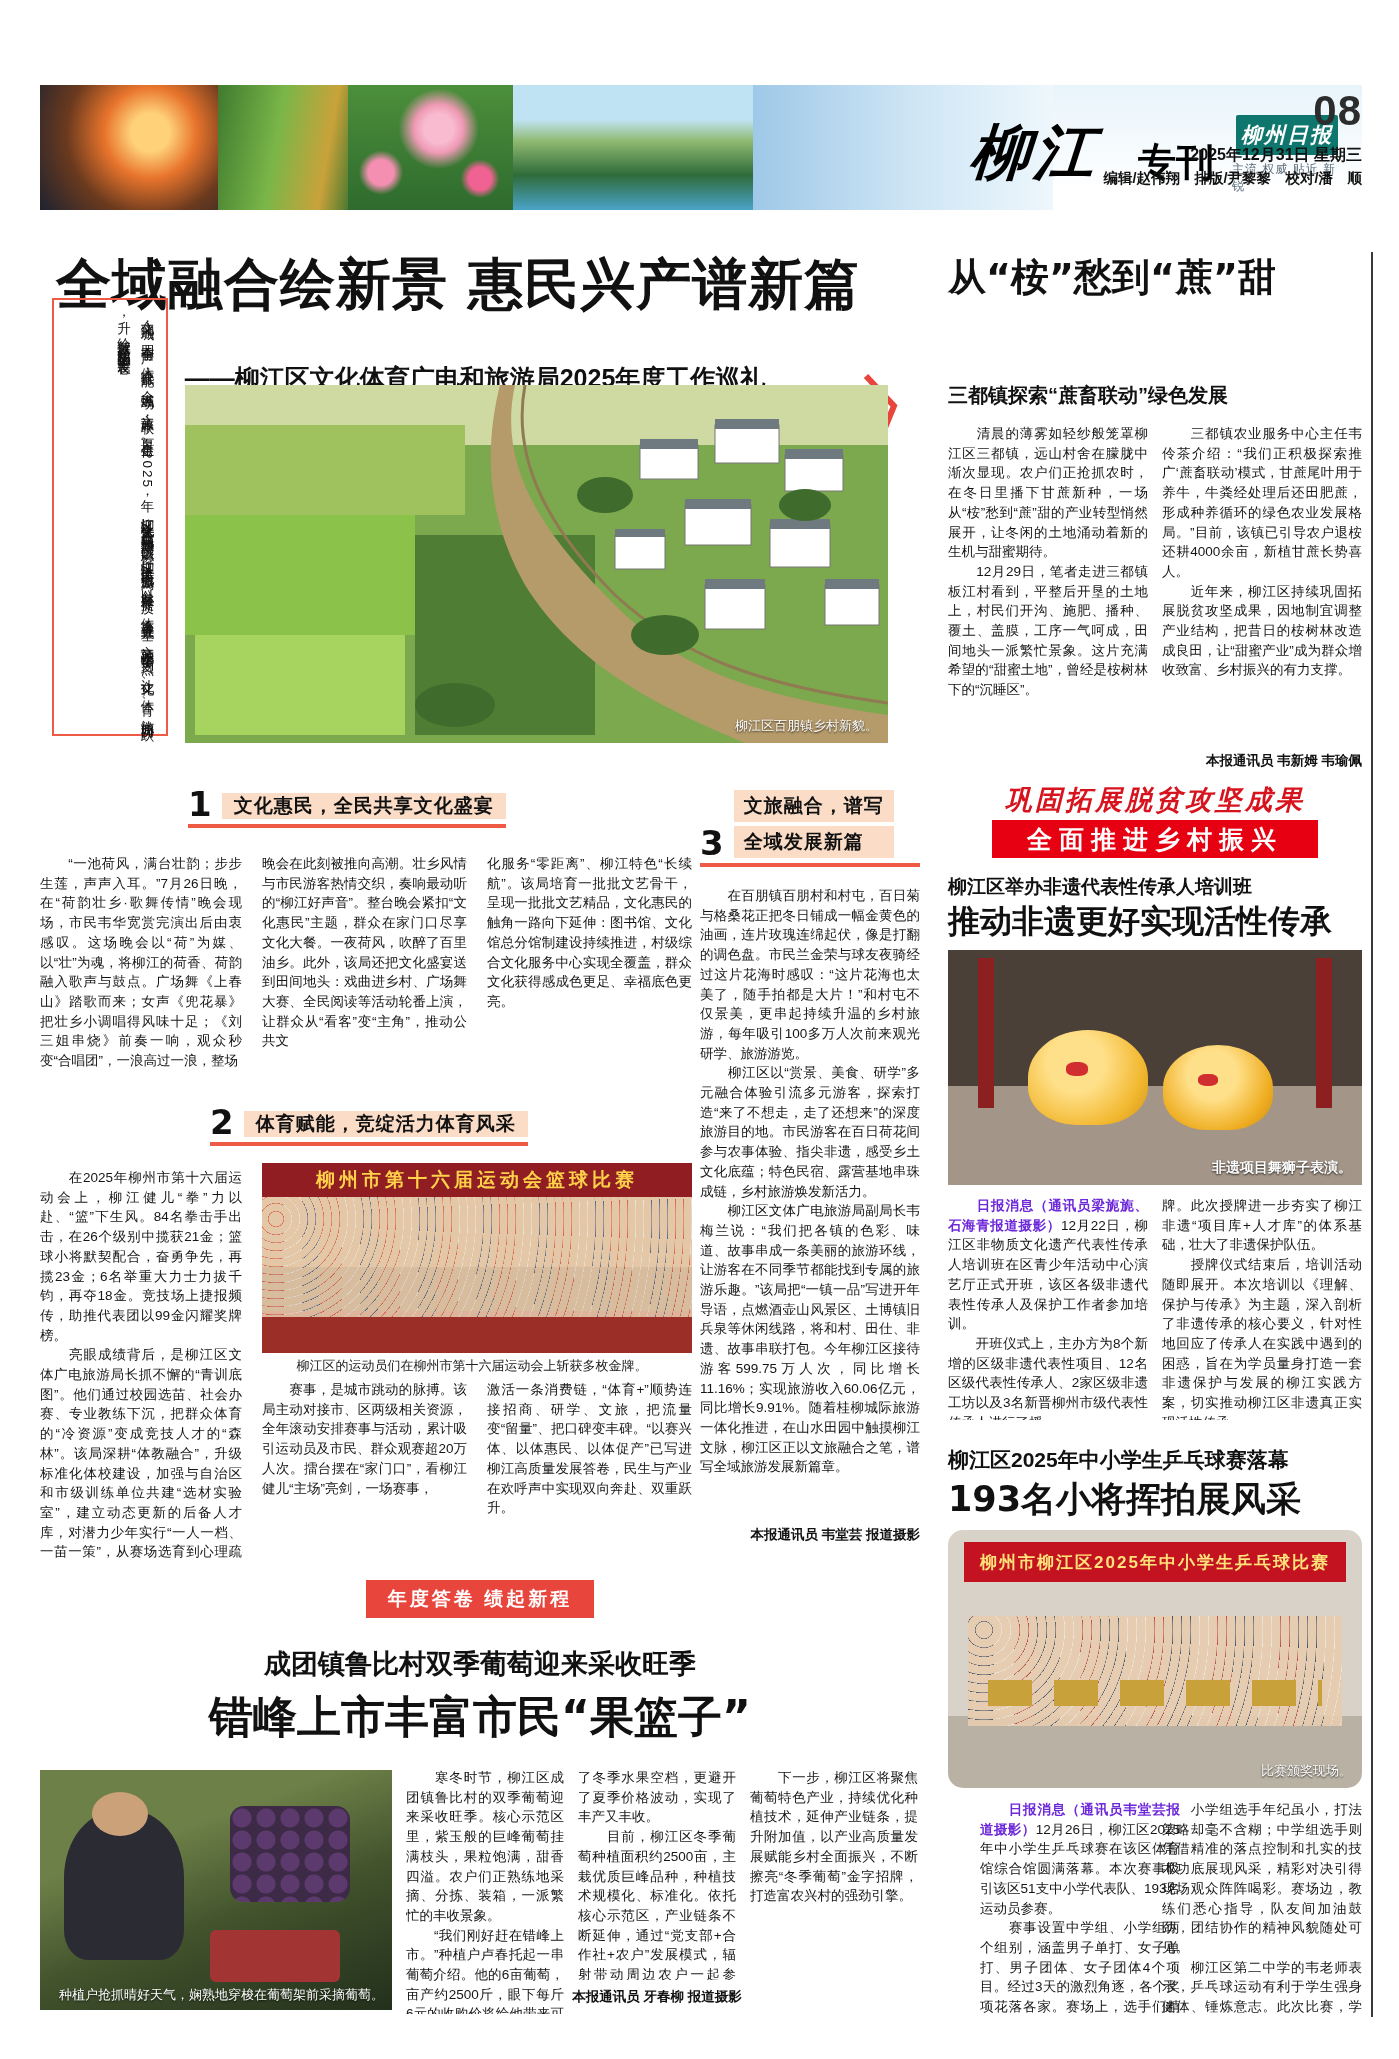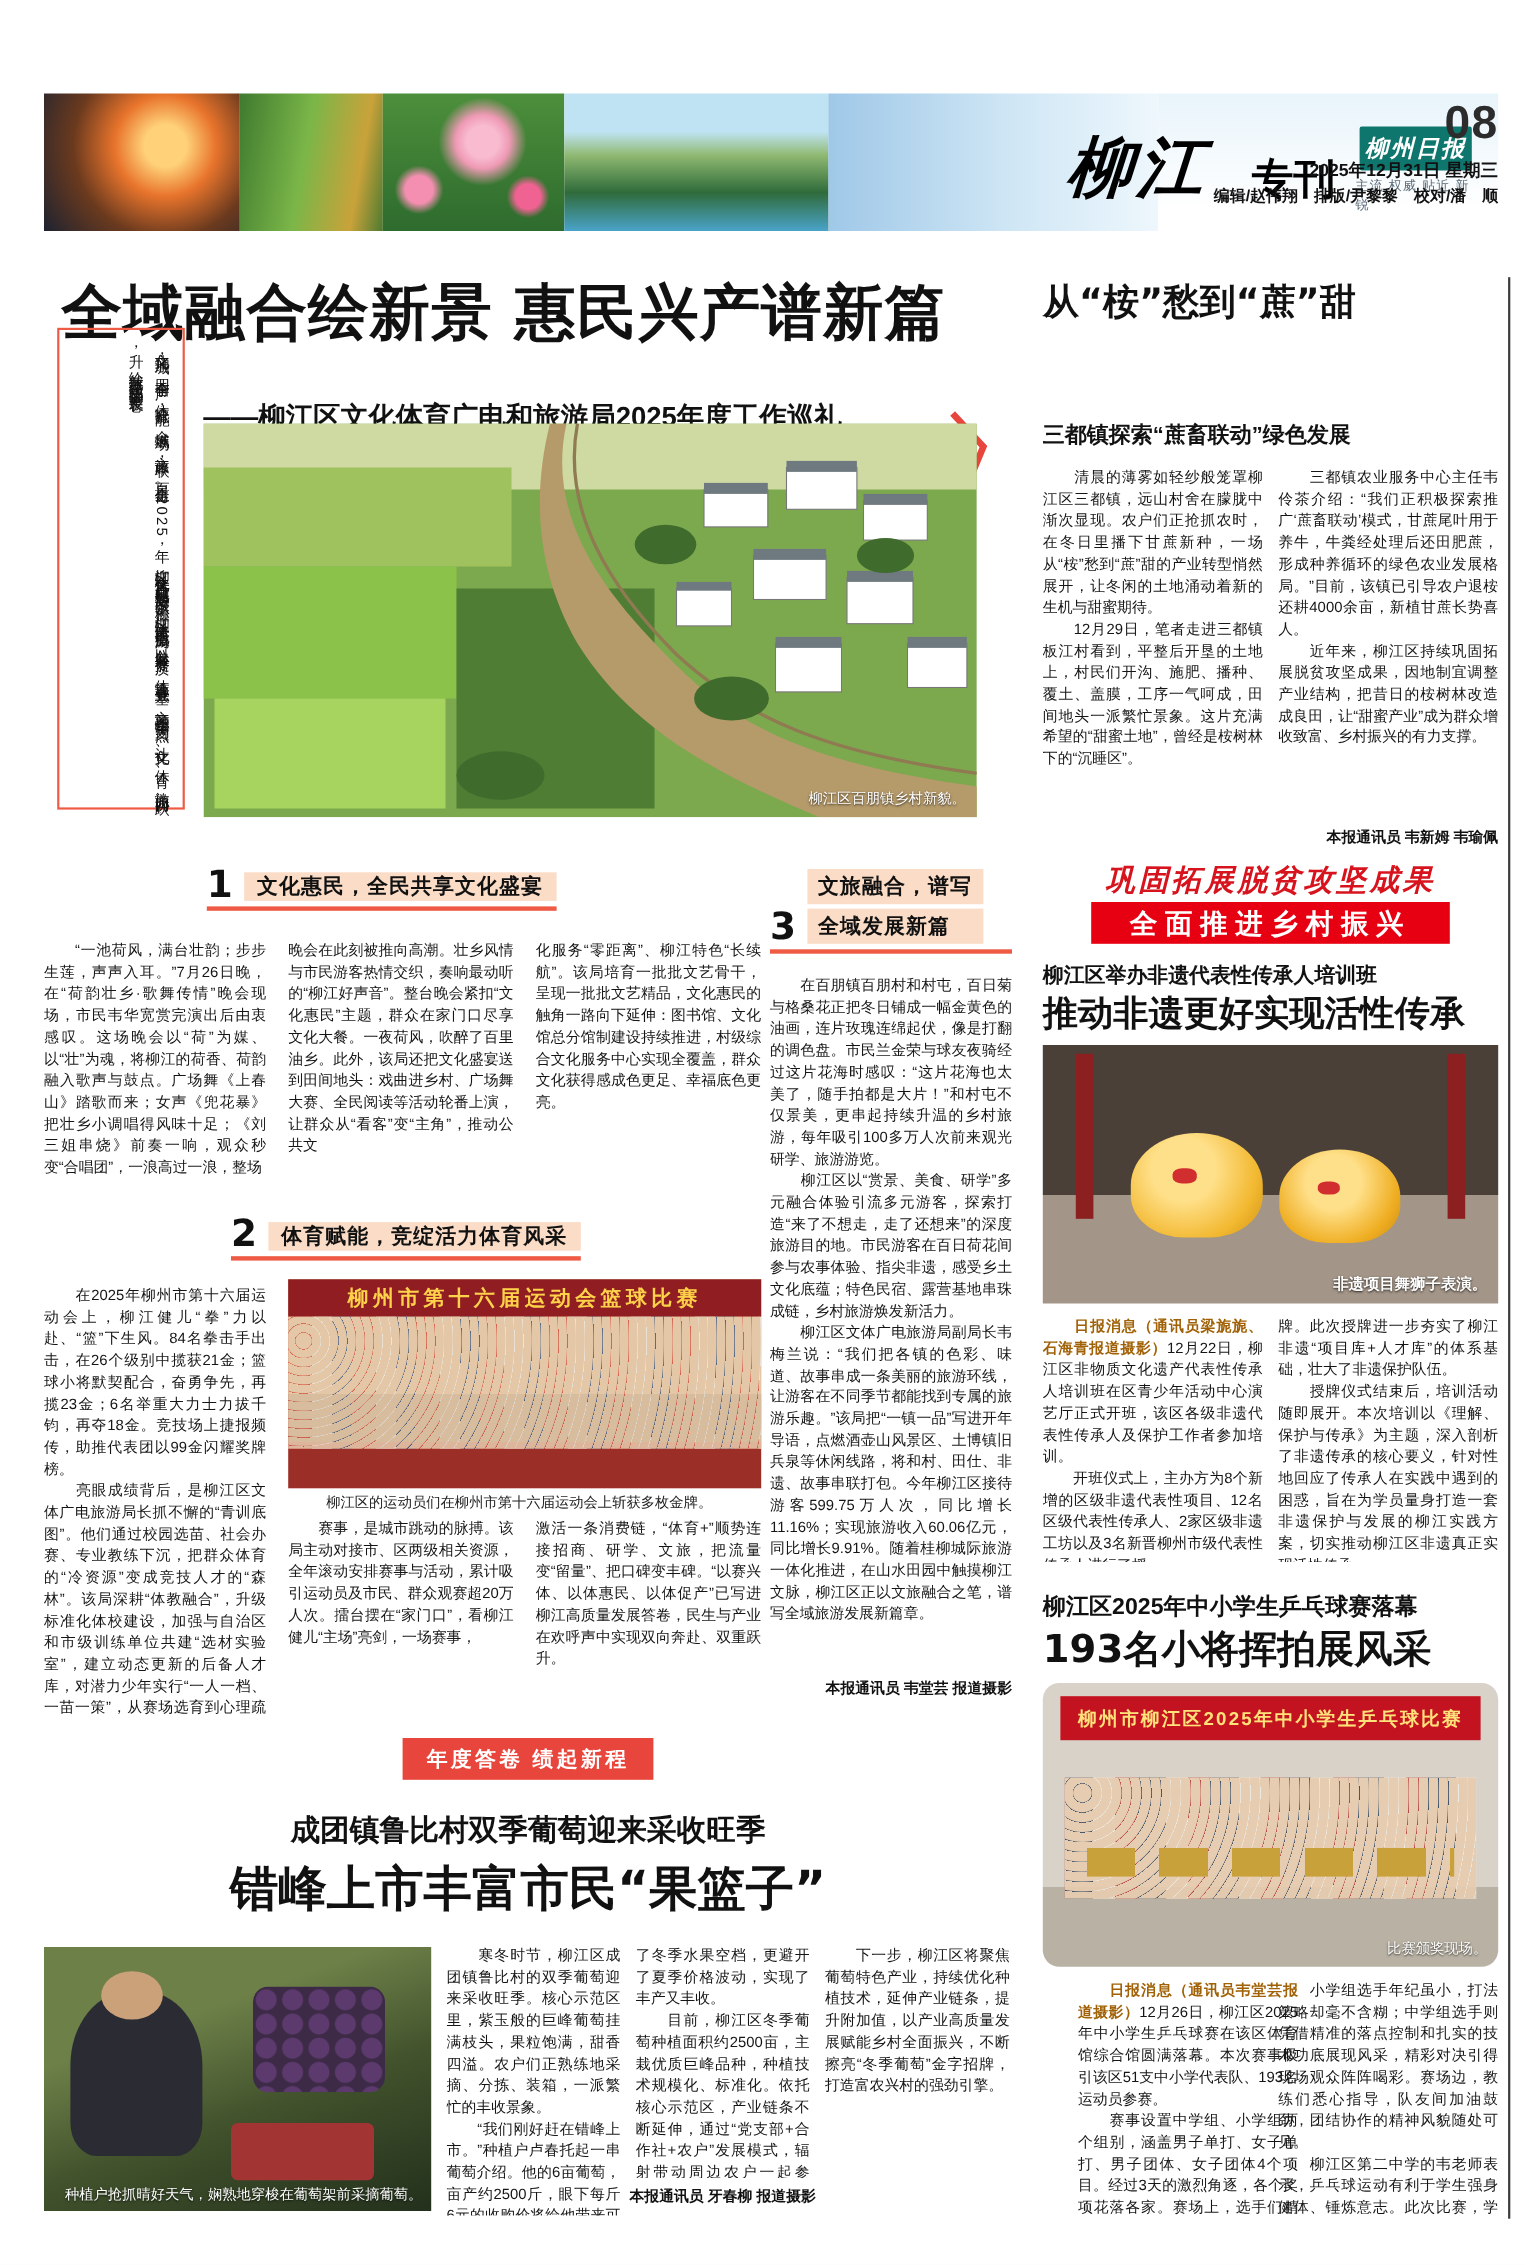--- a/index.html
+++ b/index.html
@@ -26,21 +26,21 @@
         letter-spacing:2px;border-radius:2px;}
   .page-num{font-size:42px;font-weight:600;color:#2c2c2c;letter-spacing:1px;}
   
   .script-red{font-family:"DejaVu Serif",serif;font-style:italic;font-weight:900;color:#d7141e;
         font-size:27px;letter-spacing:3px;text-align:center;}
   .red-box-banner{background:#e60012;color:#fff;font-weight:900;font-size:25px;letter-spacing:7px;
         display:flex;align-items:center;justify-content:center;}
   
   .badge{display:inline-block;background:#e8453c;color:#fff;font-weight:900;font-size:19px;
         letter-spacing:3px;padding:6px 22px;position:relative;}
-  .hl{font-weight:900;color:#a16207;}
+  .hl{font-weight:900;color:#6d28d9;}
 </style>
 </head>
 <body>
 
 <div class="page">
 
   <div class="abs" style="left:40px;top:85px;width:1322px;height:125px;">
     <div class="abs" style="left:0;top:0;width:178px;height:125px;background:radial-gradient(circle at 62% 38%,#ffd27a 0 14%,#e8742c 34%,#6b3a1e 62%,#1d2230 100%);"></div>
     <div class="abs" style="left:178px;top:0;width:130px;height:125px;background:linear-gradient(100deg,#3f7a2f,#7ab648 45%,#c9a23a 80%,#4e7a30);"></div>
     <div class="abs" style="left:308px;top:0;width:165px;height:125px;background:radial-gradient(circle at 55% 35%,#f8bbd0 0 12%,#ef9ab5 20%,transparent 33%),radial-gradient(circle at 20% 70%,#f48fb1 0 8%,transparent 14%),radial-gradient(circle at 80% 75%,#f06292 0 7%,transparent 12%),linear-gradient(180deg,#4c8f3b,#2e6b2e);"></div>
@@ -138,21 +138,21 @@
         <span>文旅融合，谱写</span>
         <span>全域发展新篇</span>
       </span>
     </div>
   </div>
   <div class="abs btxt" style="left:700px;top:886px;width:220px;height:632px;overflow:hidden;">　　在百朋镇百朋村和村屯，百日菊与格桑花正把冬日铺成一幅金黄色的油画，连片玫瑰连绵起伏，像是打翻的调色盘。市民兰金荣与球友夜骑经过这片花海时感叹：“这片花海也太美了，随手拍都是大片！”和村屯不仅景美，更串起持续升温的乡村旅游，每年吸引100多万人次前来观光研学、旅游游览。
 　　柳江区以“赏景、美食、研学”多元融合体验引流多元游客，探索打造“来了不想走，走了还想来”的深度旅游目的地。市民游客在百日荷花间参与农事体验、指尖非遗，感受乡土文化底蕴；特色民宿、露营基地串珠成链，乡村旅游焕发新活力。
 　　柳江区文体广电旅游局副局长韦梅兰说：“我们把各镇的色彩、味道、故事串成一条美丽的旅游环线，让游客在不同季节都能找到专属的旅游乐趣。”该局把“一镇一品”写进开年导语，点燃酒壶山风景区、土博镇旧兵泉等休闲线路，将和村、田仕、非遗、故事串联打包。今年柳江区接待游客599.75万人次，同比增长11.16%；实现旅游收入60.06亿元，同比增长9.91%。随着桂柳城际旅游一体化推进，在山水田园中触摸柳江文脉，柳江区正以文旅融合之笔，谱写全域旅游发展新篇章。</div>
   <div class="abs byline" style="left:700px;top:1526px;width:220px;text-align:right;">本报通讯员 韦堂芸 报道摄影</div>
 
-  <div class="abs" style="left:948px;top:252px;width:414px;font-size:33px;font-weight:900;font-family:'DejaVu Sans',sans-serif;">从“桉”愁到“蔗”甜</div>
+  <div class="abs" style="left:948px;top:252px;width:414px;font-size:38px;font-weight:900;font-family:'DejaVu Sans',sans-serif;">从“桉”愁到“蔗”甜</div>
   <div class="abs" style="left:948px;top:382px;width:414px;font-size:20px;font-weight:700;">三都镇探索“蔗畜联动”绿色发展</div>
   <div class="abs btxt" style="left:948px;top:424px;width:200px;height:322px;overflow:hidden;">　　清晨的薄雾如轻纱般笼罩柳江区三都镇，远山村舍在朦胧中渐次显现。农户们正抢抓农时，在冬日里播下甘蔗新种，一场从“桉”愁到“蔗”甜的产业转型悄然展开，让冬闲的土地涌动着新的生机与甜蜜期待。
 　　12月29日，笔者走进三都镇板江村看到，平整后开垦的土地上，村民们开沟、施肥、播种、覆土、盖膜，工序一气呵成，田间地头一派繁忙景象。这片充满希望的“甜蜜土地”，曾经是桉树林下的“沉睡区”。</div>
   <div class="abs btxt" style="left:1162px;top:424px;width:200px;height:322px;overflow:hidden;">　　三都镇农业服务中心主任韦伶茶介绍：“我们正积极探索推广‘蔗畜联动’模式，甘蔗尾叶用于养牛，牛粪经处理后还田肥蔗，形成种养循环的绿色农业发展格局。”目前，该镇已引导农户退桉还耕4000余亩，新植甘蔗长势喜人。
 　　近年来，柳江区持续巩固拓展脱贫攻坚成果，因地制宜调整产业结构，把昔日的桉树林改造成良田，让“甜蜜产业”成为群众增收致富、乡村振兴的有力支撑。</div>
   <div class="abs byline" style="left:1162px;top:752px;width:200px;text-align:right;">本报通讯员 韦新姆 韦瑜佩</div>
 
   <div class="abs script-red" style="left:948px;top:782px;width:414px;">巩固拓展脱贫攻坚成果</div>
   <div class="abs red-box-banner" style="left:992px;top:820px;width:326px;height:38px;">全面推进乡村振兴</div>
 

